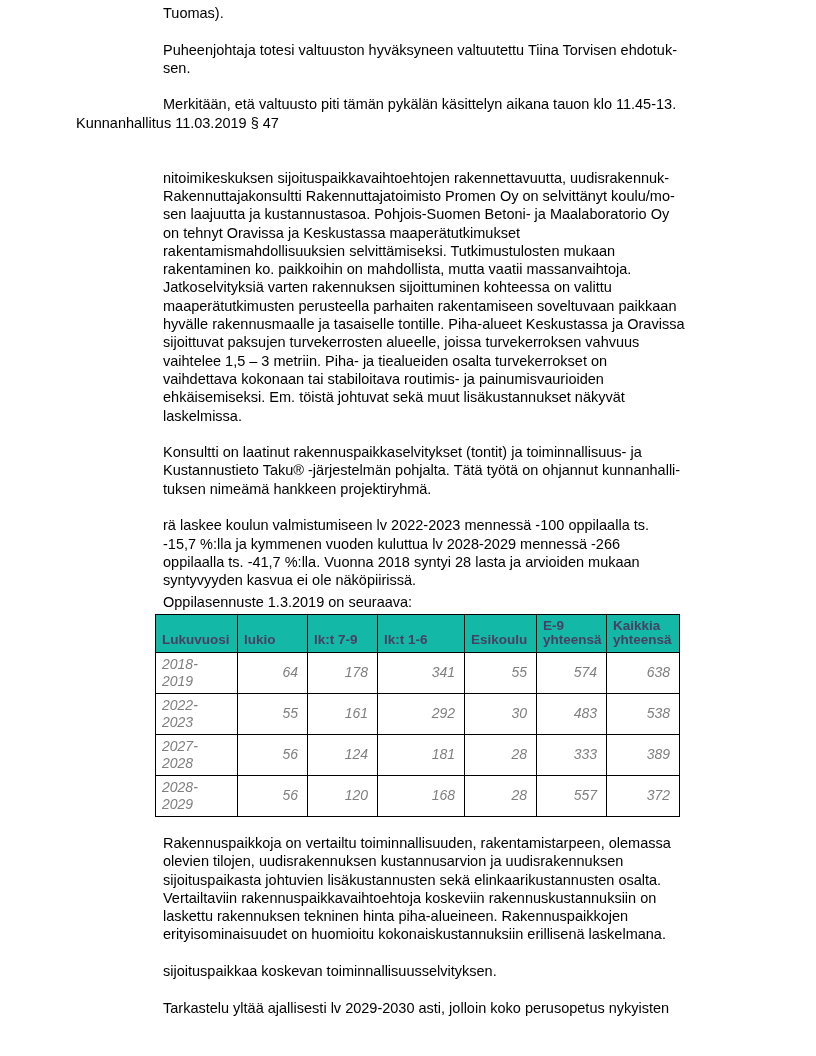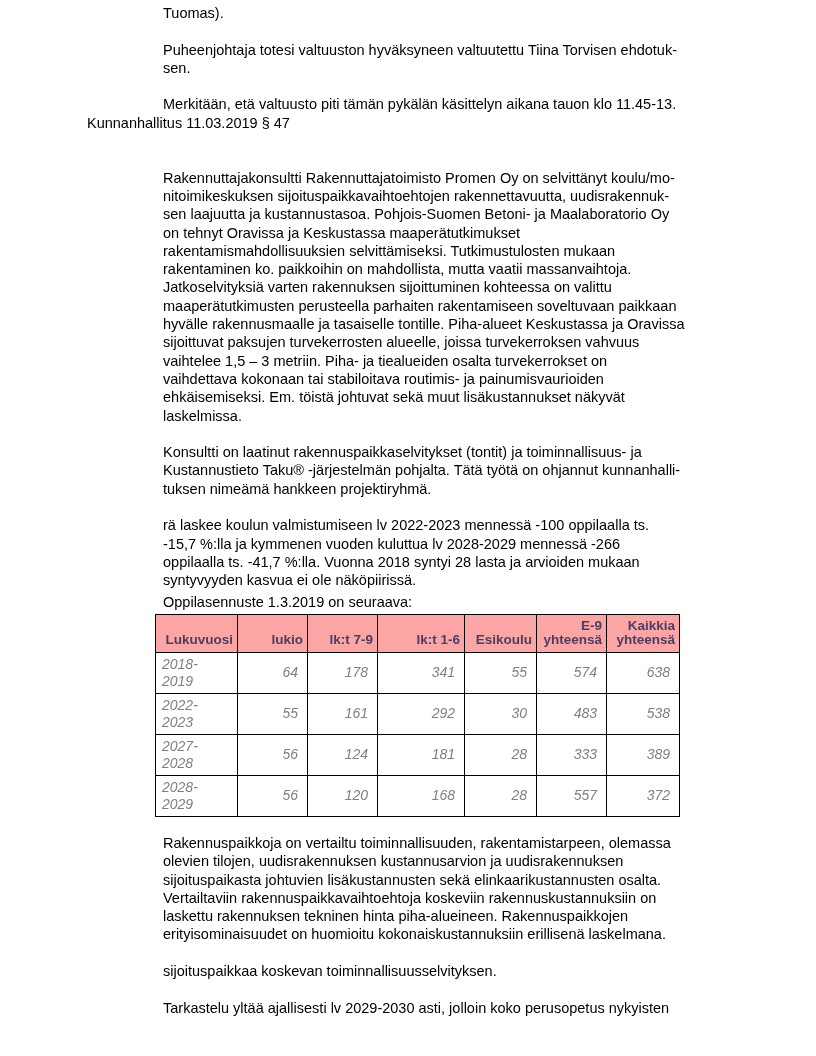--- a/index.html
+++ b/index.html
@@ -10,42 +10,42 @@
     box-sizing: border-box;
     background: #ffffff;
     font-family: "Liberation Sans", sans-serif;
     font-size: 14.5px;
     line-height: 18.3px;
     color: #000000;
     padding: 4px 40px 0 75px;
     overflow: hidden;
   }
   .para { margin: 0 0 18.3px 88px; }
-  .para.no-indent { margin-left: 12px; }
+  .para.no-indent { margin-left: 1px; }
   .para.mb0 { margin-bottom: 0; }
   .para.mb2 { margin-bottom: 36.6px; }
   .caption { margin: 3px 0 3px 88px; }
 
   table.student-table {
     table-layout: fixed;
     border-collapse: collapse;
     margin: 0 0 17px 80px;
     width: 524px;
   }
   table.student-table th, table.student-table td {
     border: 1px solid #000000;
     overflow: hidden;
   }
   table.student-table th {
-    background: #fca5a5;
+    background: #14b8a6;
     color: #4A3F63;
     font-weight: bold;
     font-size: 13.5px;
     line-height: 14.6px;
-    text-align: right;
+    text-align: left;
     vertical-align: bottom;
     padding: 4px 4px 4px 6px;
     height: 24px;
   }
   table.student-table td {
     color: #7F7F7F;
     font-style: italic;
     font-size: 14px;
     line-height: 17px;
     text-align: right;
@@ -68,22 +68,22 @@
       <div>sen.</div>
     </div>
 
   <div class="para mb0">
       <div>Merkitään, etä valtuusto piti tämän pykälän käsittelyn aikana tauon klo 11.45-13.</div>
     </div>
 
   <div class="para no-indent mb2">Kunnanhallitus 11.03.2019 § 47</div>
 
   <div class="para">
+      <div>nitoimikeskuksen sijoituspaikkavaihtoehtojen rakennettavuutta, uudisrakennuk-</div>
       <div>Rakennuttajakonsultti Rakennuttajatoimisto Promen Oy on selvittänyt koulu/mo-</div>
-      <div>nitoimikeskuksen sijoituspaikkavaihtoehtojen rakennettavuutta, uudisrakennuk-</div>
       <div>sen laajuutta ja kustannustasoa. Pohjois-Suomen Betoni- ja Maalaboratorio Oy</div>
       <div>on tehnyt Oravissa ja Keskustassa maaperätutkimukset</div>
       <div>rakentamismahdollisuuksien selvittämiseksi. Tutkimustulosten mukaan</div>
       <div>rakentaminen ko. paikkoihin on mahdollista, mutta vaatii massanvaihtoja.</div>
       <div>Jatkoselvityksiä varten rakennuksen sijoittuminen kohteessa on valittu</div>
       <div>maaperätutkimusten perusteella parhaiten rakentamiseen soveltuvaan paikkaan</div>
       <div>hyvälle rakennusmaalle ja tasaiselle tontille. Piha-alueet Keskustassa ja Oravissa</div>
       <div>sijoittuvat paksujen turvekerrosten alueelle, joissa turvekerroksen vahvuus</div>
       <div>vaihtelee 1,5 – 3 metriin. Piha- ja tiealueiden osalta turvekerrokset on</div>
       <div>vaihdettava kokonaan tai stabiloitava routimis- ja painumisvaurioiden</div>

